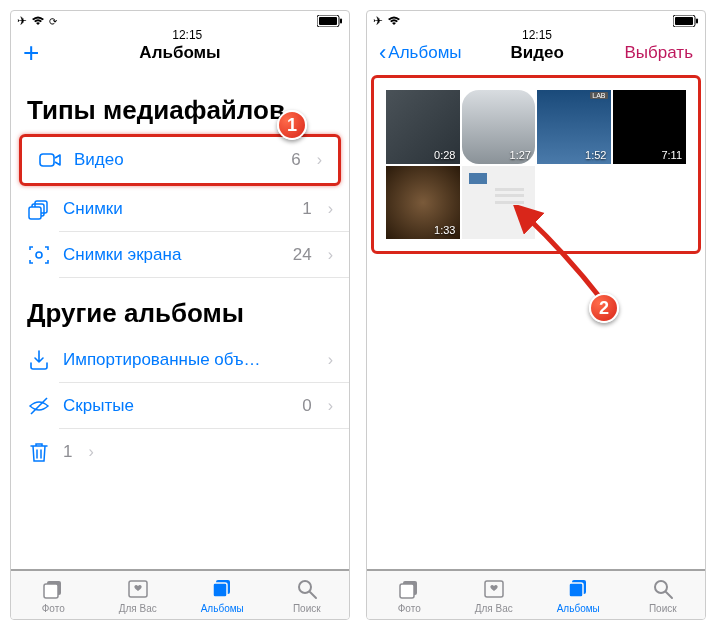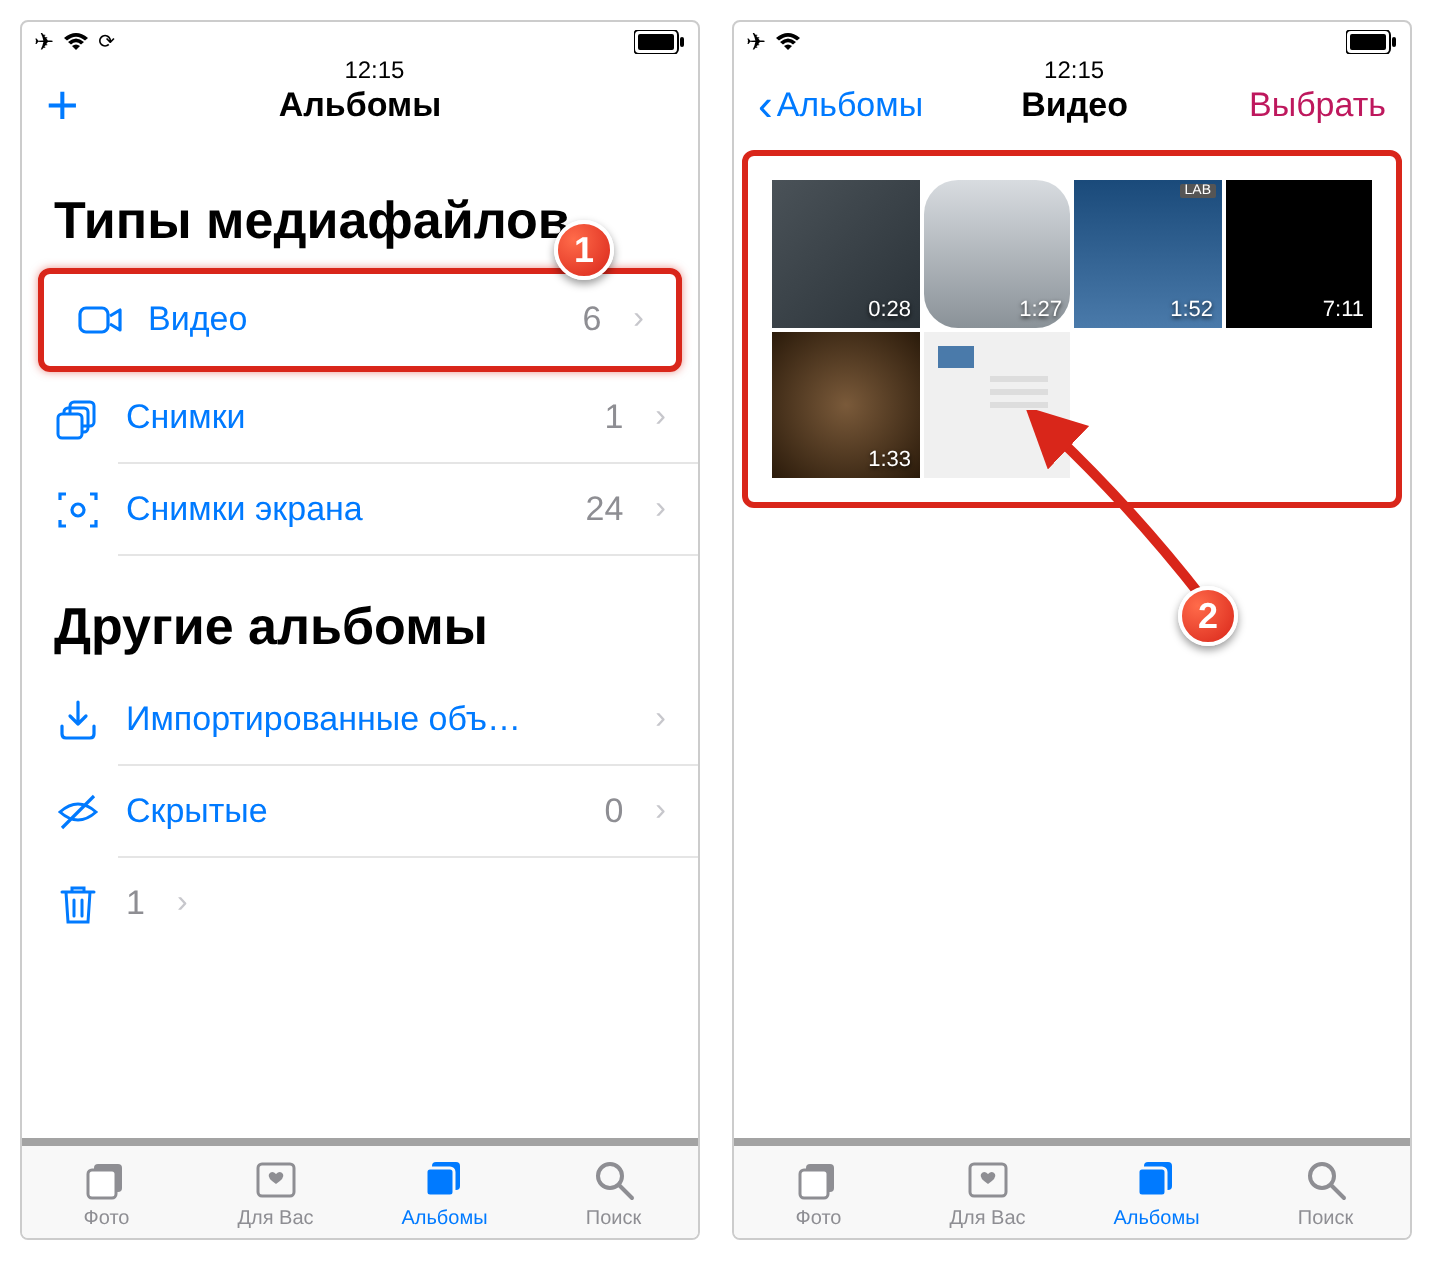--- a/index.html
+++ b/index.html
@@ -87,21 +87,21 @@
     display: flex;
     align-items: center;
     justify-content: center;
     border: 2px solid #fff;
     box-shadow: 0 2px 4px rgba(0,0,0,0.4);
     z-index: 10;
   }
   .tab-bar {
     height: 50px;
     display: flex;
-    border-top: 4px solid #a3a3a3;
+    border-top: 2px solid #a3a3a3;
     background: #f8f8f8;
     margin-top: 18px;
   }
   .tab {
     flex: 1;
     display: flex;
     flex-direction: column;
     align-items: center;
     justify-content: center;
     gap: 2px;

